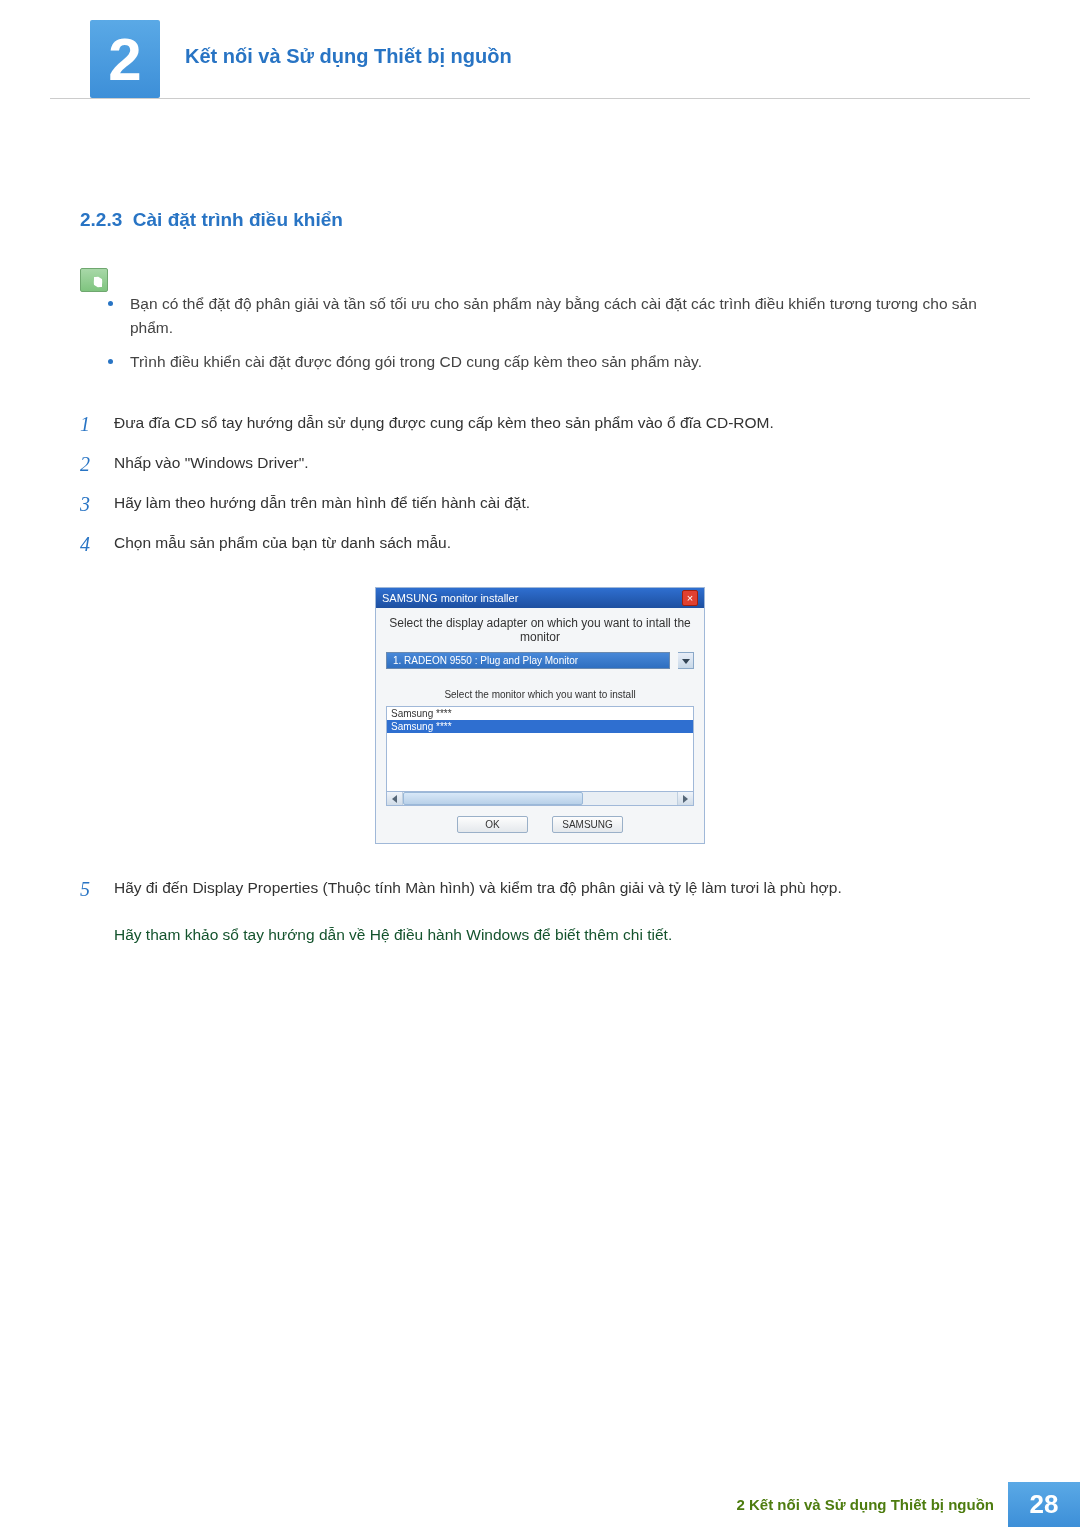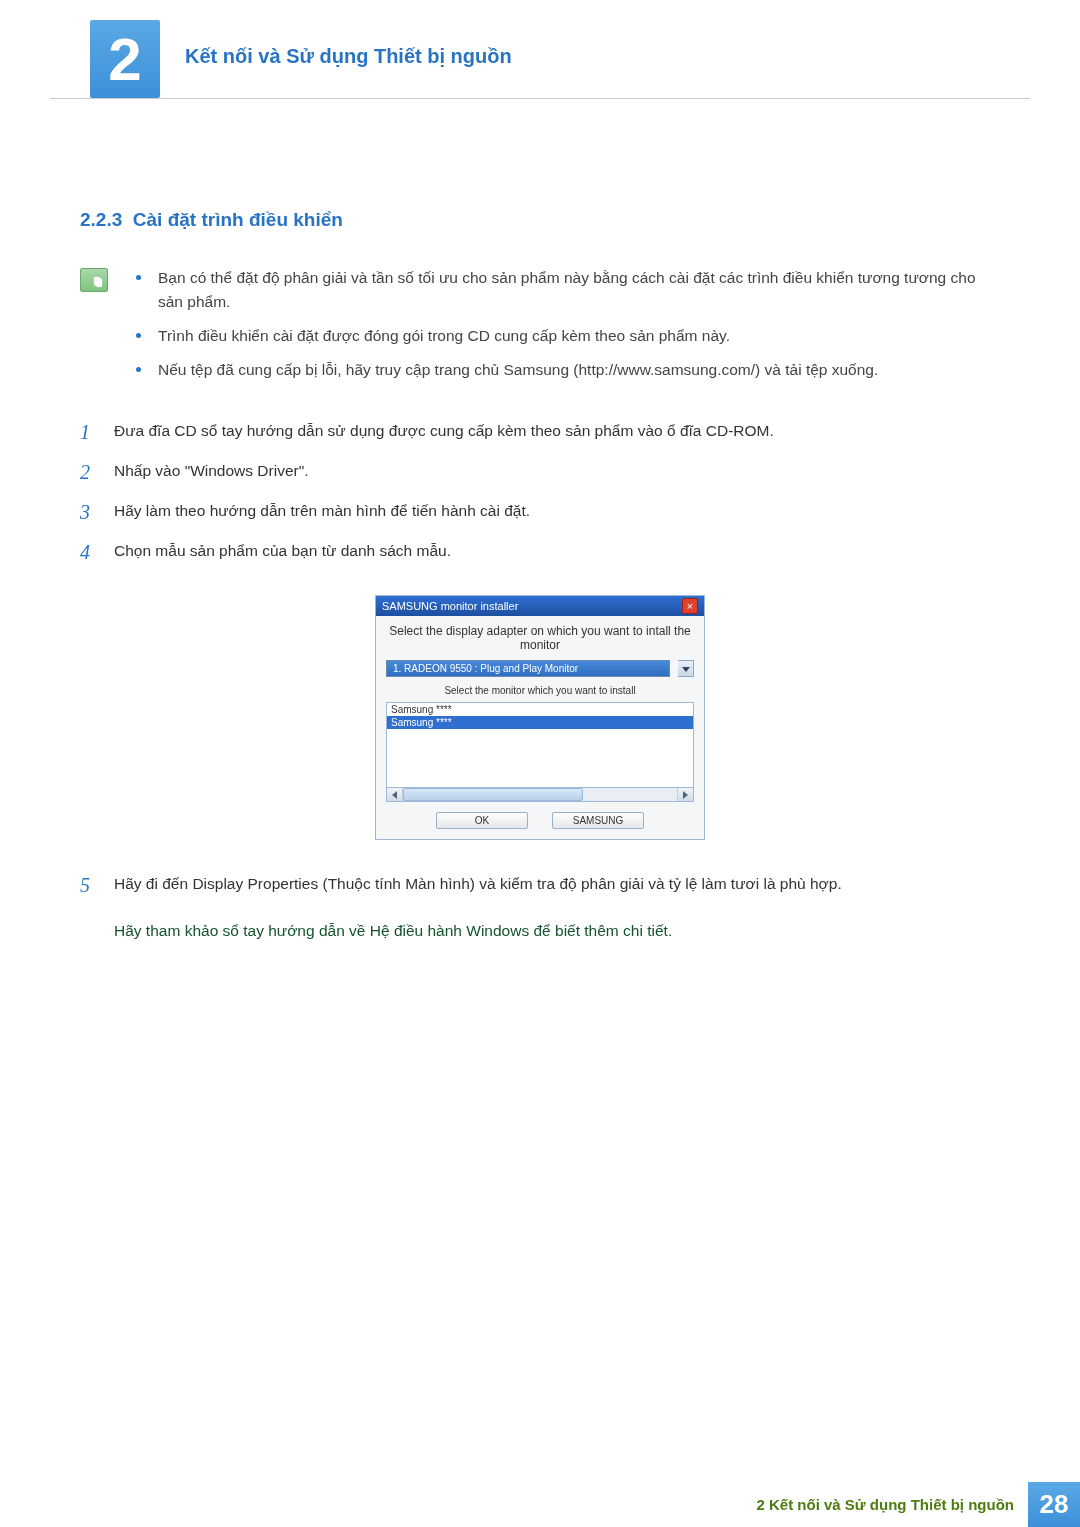--- a/index.html
+++ b/index.html
@@ -43,20 +43,21 @@
   }
   .section-heading {
     color: #2874c4;
     font-size: 19px;
     font-weight: bold;
     margin-bottom: 35px;
   }
   .note-block {
     display: flex;
     margin-bottom: 25px;
+    flex-direction: column;
   }
   .note-icon {
     width: 28px;
     height: 24px;
     background: linear-gradient(to bottom,#a8d8a8,#7fc47f);
     border: 1px solid #6fa76f;
     border-radius: 2px;
     flex-shrink: 0;
     position: relative;
     margin-top: 2px;
@@ -153,21 +154,21 @@
   }
   .installer-body { padding: 8px 10px 10px 10px; }
   .installer-label {
     text-align: center;
     font-size: 12px;
     color: #333;
     margin-bottom: 8px;
   }
   .installer-select {
     display: flex;
-    margin-bottom: 8px;
+    margin-bottom: 20px;
     gap: 8px;
   }
   .installer-select-field {
     flex: 1;
     background: linear-gradient(to bottom,#4888d8,#2f6fc0);
     color: #fff;
     padding: 2px 6px;
     font-size: 10px;
     border: 1px solid #6a8ab0;
   }
@@ -236,21 +237,21 @@
     border:1px solid #9ab8d8;
     border-radius:2px;
   }
   .installer-buttons {
     display: flex;
     justify-content: center;
     gap: 24px;
     margin-top: 10px;
   }
   .installer-buttons button {
-    width: 92px;
+    width: 71px;
     padding: 2px 0;
     font-size: 10px;
     background: linear-gradient(to bottom,#fdfdfd,#e4e8ec);
     border: 1px solid #9ab0c8;
     border-radius: 2px;
     color: #333;
   }
 
   
   .page-footer {
@@ -264,21 +265,21 @@
     color: #4d7c0f;
     font-size: 15px;
     font-weight: bold;
     padding: 14px 14px;
   }
   .footer-num {
     background: linear-gradient(to bottom,#5aa9e6,#3d8fd8);
     color: #fff;
     font-size: 26px;
     font-weight: bold;
-    width: 52px;
+    width: 72px;
     display: flex;
     align-items: center;
     justify-content: center;
   }
 </style>
 </head>
 <body>
 
 <div class="page-header">
   <div class="chapter-box">2</div>
@@ -289,21 +290,20 @@
 
   <div class="section-heading">
     <span>2.2.3</span>&nbsp;&nbsp;<span>Cài đặt trình điều khiển</span>
   </div>
 
   <div class="note-block">
     <div class="note-icon"></div>
     <ul class="note-list">
       <li>Bạn có thể đặt độ phân giải và tần số tối ưu cho sản phẩm này bằng cách cài đặt các trình điều khiển tương tương cho sản phẩm.</li>
       <li>Trình điều khiển cài đặt được đóng gói trong CD cung cấp kèm theo sản phẩm này.</li>
-      <li>Nếu tệp đã cung cấp bị lỗi, hãy truy cập trang chủ Samsung (http://www.samsung.com/) và tải tệp xuống.</li>
     </ul>
   </div>
 
   <div class="steps">
     <div class="step">
       <div class="step-num">1</div>
       <div class="step-text">Đưa đĩa CD sổ tay hướng dẫn sử dụng được cung cấp kèm theo sản phẩm vào ổ đĩa CD-ROM.</div>
     </div>
     <div class="step">
       <div class="step-num">2</div>

